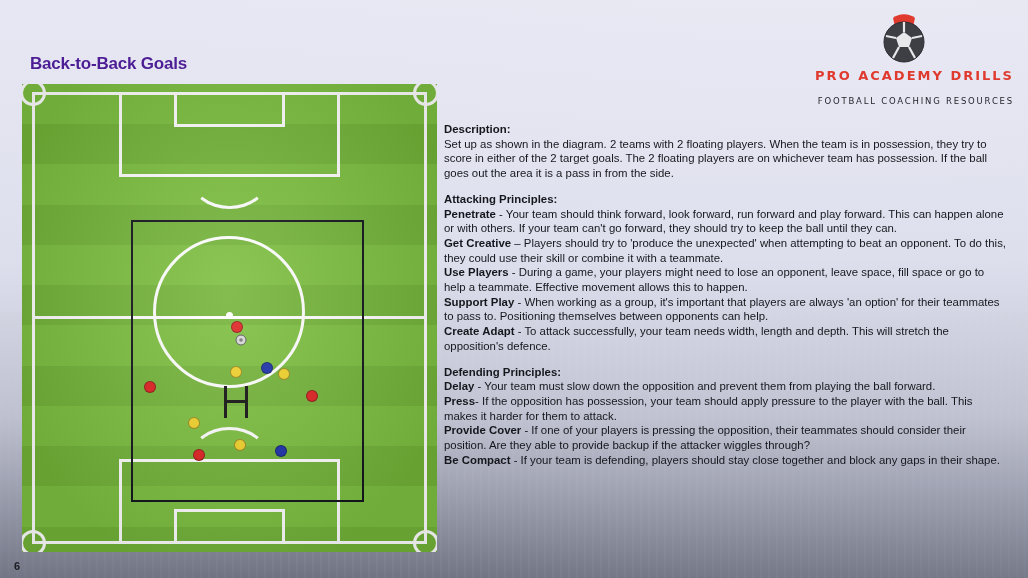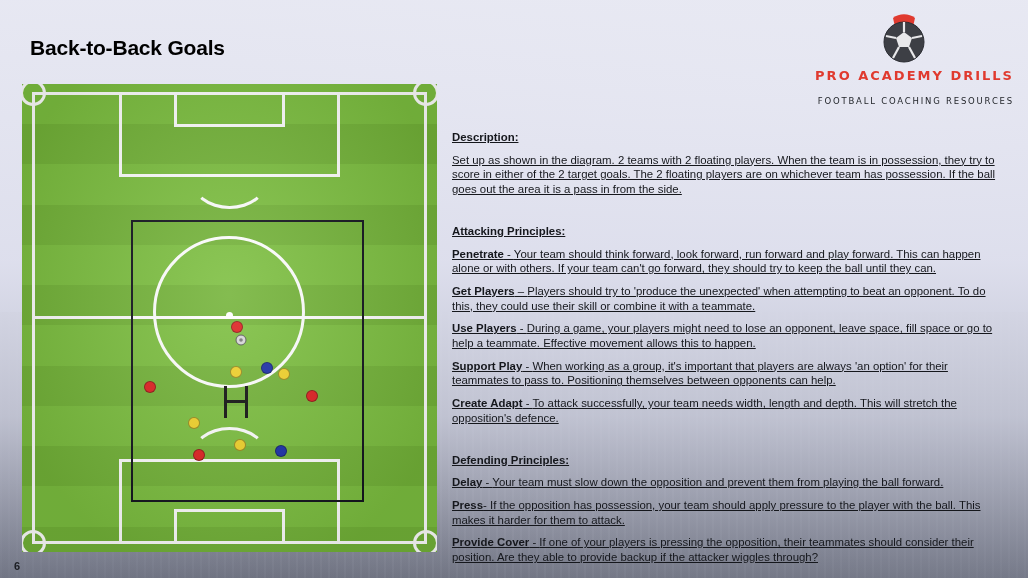--- a/index.html
+++ b/index.html
@@ -33,24 +33,24 @@
   
   #slide-sheet {
     position: absolute;
     left: 0; top: 0; width: 1028px; height: 578px;
     background: linear-gradient(to bottom, rgba(232,233,243,0.96) 0%, rgba(226,227,240,0.94) 45%, rgba(206,208,223,0.86) 72%, rgba(150,154,172,0.5) 100%);
   }
 
   
   #title {
     position: absolute;
-    left: 30px; top: 36px;
-    font-size: 21px;
+    left: 30px; top: 54px;
+    font-size: 17px;
     font-weight: bold;
-    color: #000000;
+    color: #4c1d95;
     letter-spacing: -0.2px;
   }
 
   
   #logo-wrap {
     position: absolute;
     right: 14px; top: 14px;
     width: 220px;
     text-align: right;
   }
@@ -108,21 +108,21 @@
   #content {
     position: absolute;
     left: 444px; top: 122px;
     width: 562px;
     color: #15171c;
     font-size: 11.4px;
     line-height: 1.29;
   }
   #content .sec-head { font-weight: bold; }
   #content .gap { height: 11px; }
-  #content p { margin: 8px; text-decoration: underline; }
+  #content p { margin: 0; }
   #content b { font-weight: bold; }
   #content .note { font-weight: bold; }
 
   
   #page-num {
     position: absolute;
     left: 14px; bottom: 6px;
     font-size: 11px;
     font-weight: bold;
     color: #1b1d22;
@@ -206,30 +206,31 @@
 <div id="content">
 
   <p class="sec-head">Description:</p>
   <p>Set up as shown in the diagram. 2 teams with 2 floating players. When the team is in possession, they try to score in either of the 2 target goals. The 2 floating players are on whichever team has possession. If the ball goes out the area it is a pass in from the side.</p>
 
   <div class="gap"></div>
 
   <p class="sec-head">Attacking Principles:</p>
 
   <p><b>Penetrate</b><span> - </span><span>Your team should think forward, look forward, run forward and play forward. This can happen alone or with others. If your team can't go forward, they should try to keep the ball until they can.</span></p>
-  <p><b>Get Players</b><span> – </span><span>Players should try to 'produce the unexpected' when attempting to beat an opponent. To do this, they could use their skill or combine it with a teammate.</span></p>
+  <p><b>Get Creative</b><span> – </span><span>Players should try to 'produce the unexpected' when attempting to beat an opponent. To do this, they could use their skill or combine it with a teammate.</span></p>
   <p><b>Use Players</b><span> - </span><span>During a game, your players might need to lose an opponent, leave space, fill space or go to help a teammate. Effective movement allows this to happen.</span></p>
   <p><b>Support Play</b><span> - </span><span>When working as a group, it's important that players are always 'an option' for their teammates to pass to. Positioning themselves between opponents can help.</span></p>
   <p><b>Create Adapt</b><span> - </span><span>To attack successfully, your team needs width, length and depth. This will stretch the opposition's defence.</span></p>
 
   <div class="gap"></div>
 
   <p class="sec-head">Defending Principles:</p>
 
   <p><b>Delay</b><span> - </span><span>Your team must slow down the opposition and prevent them from playing the ball forward.</span></p>
   <p><b>Press</b><span>- </span><span>If the opposition has possession, your team should apply pressure to the player with the ball. This makes it harder for them to attack.</span></p>
   <p><b>Provide Cover</b><span> - </span><span>If one of your players is pressing the opposition, their teammates should consider their position. Are they able to provide backup if the attacker wiggles through?</span></p>
+  <p><b>Be Compact</b><span> - </span><span>If your team is defending, players should stay close together and block any gaps in their shape.</span></p>
 
   <div class="gap"></div>
 
 </div>
 
 <div id="page-num">6</div>
 
 </body></html>

